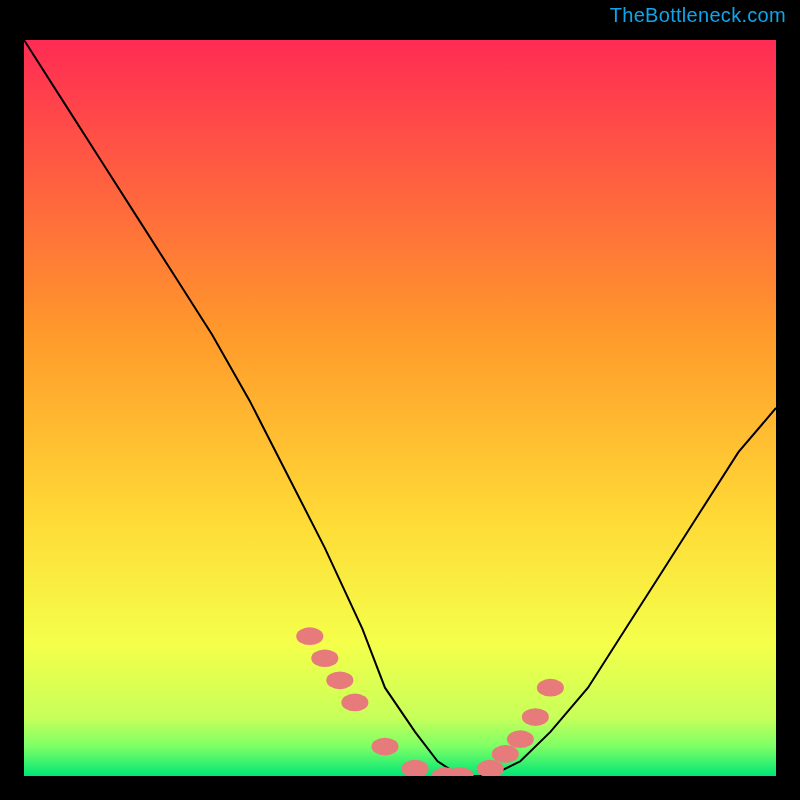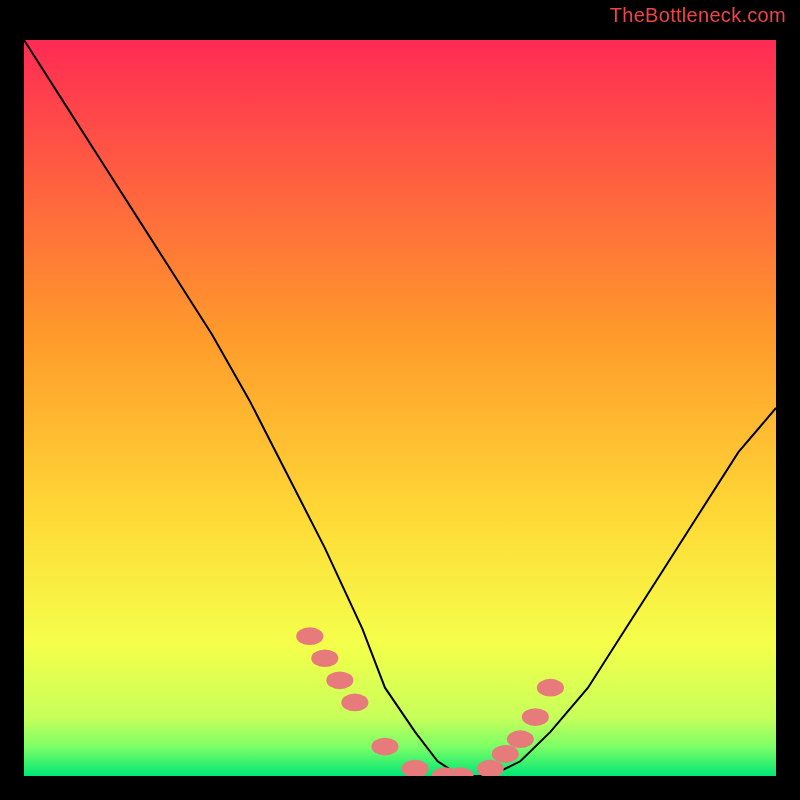--- a/index.html
+++ b/index.html
@@ -11,21 +11,21 @@
     box-sizing:border-box;
   }
   .inner{
     position:absolute;
     left:12px;top:12px;right:12px;bottom:12px;
     overflow:hidden;
   }
   .watermark{
     position:absolute;
     top:4px;right:14px;
-    color:#ef4444;
+    color:#0ea5e9;
     font:20px Arial,Helvetica,sans-serif;
     letter-spacing:0.3px;
     user-select:none;
   }
   svg{display:block;}
 </style>
 </head>
 <body>
 
 <div class="watermark">TheBottleneck.com</div>

